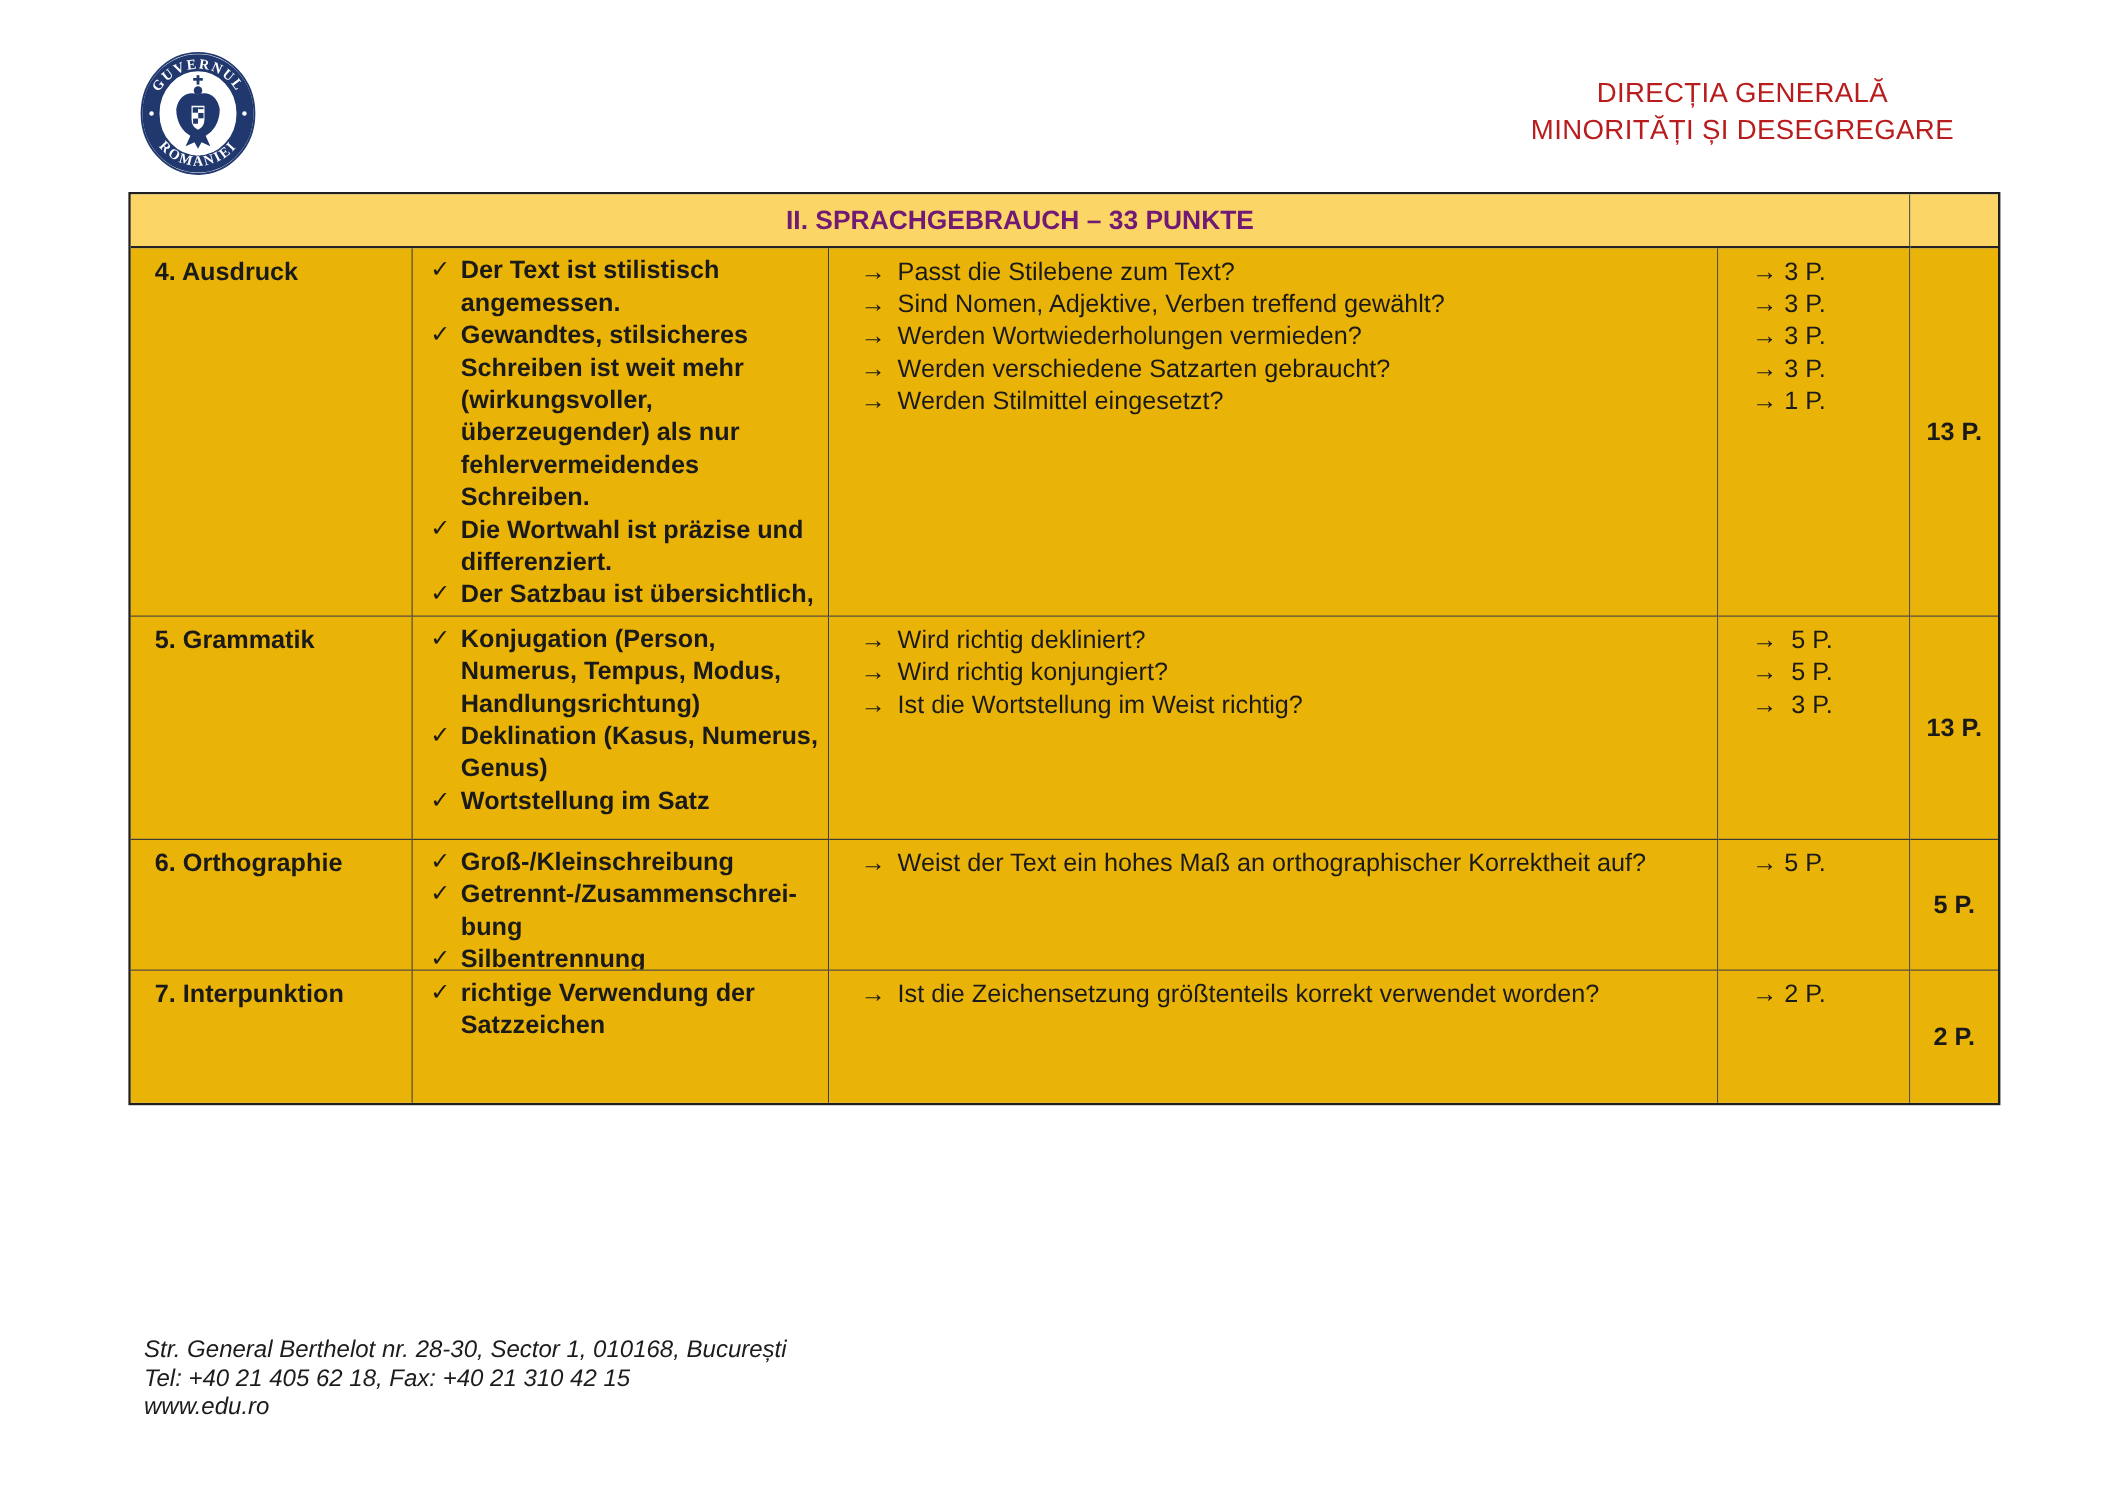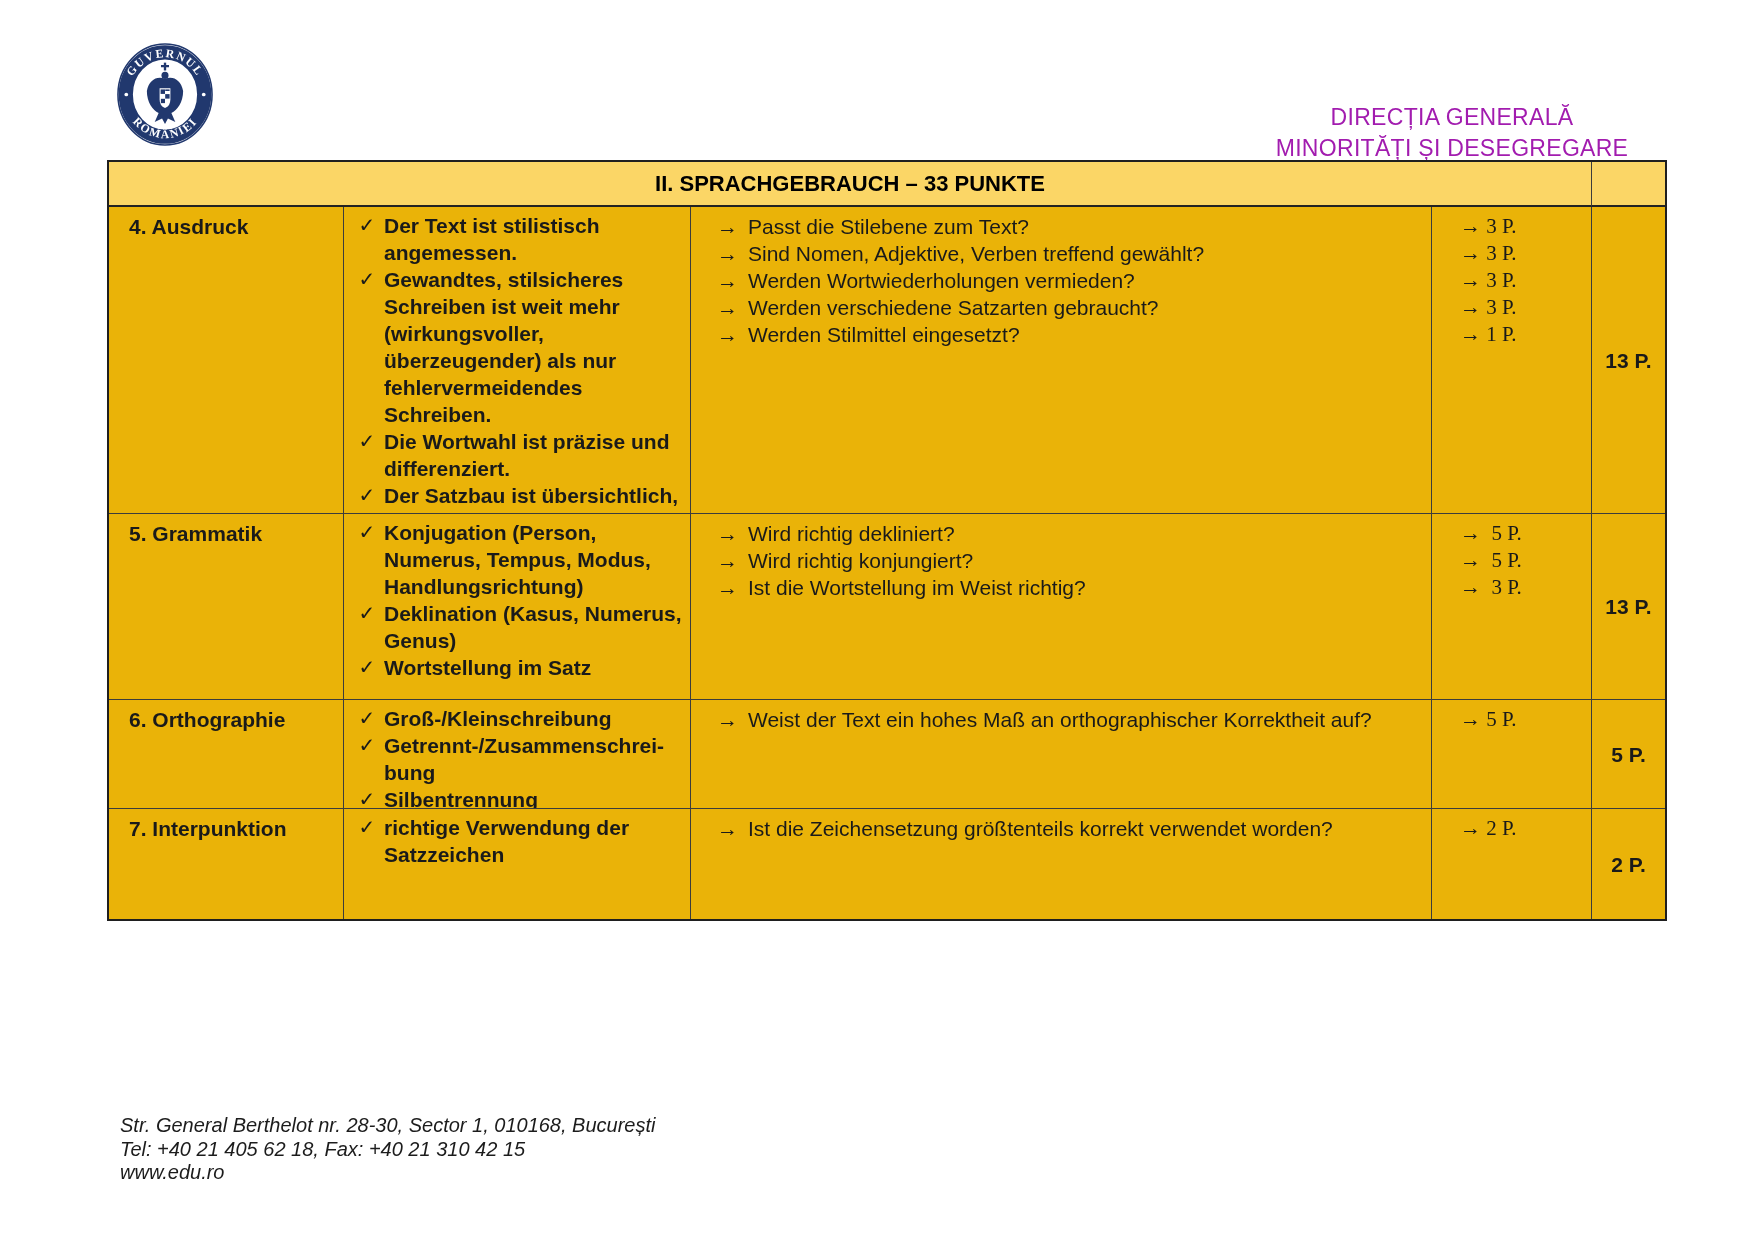--- a/index.html
+++ b/index.html
@@ -10,53 +10,53 @@
 
   
   .logo { position:absolute; left:116px; top:42px; width:98px; height:105px; }
   .ministry-name {
     position:absolute; left:241px; top:76px;
     font-family:"Liberation Serif", serif; font-variant:small-caps;
     font-size:29px; letter-spacing:2px; color:#8a8a8a; white-space:nowrap;
   }
   .direction-block {
     position:absolute; left:1232px; top:62px; width:440px; text-align:center;
-    color:#a21caf; font-size:23px; line-height:31px; letter-spacing:0.3px;margin-top:40px;
+    color:#b91c1c; font-size:23px; line-height:31px; letter-spacing:0.3px;
   }
 
   
   .rubric {
     position:absolute; left:107px; top:160px;
     display:grid;
     grid-template-columns:235px 347px 741px 160px 73px;
     grid-template-rows:45px 307px 186px 109px 110px;
     border:2px solid #1f1f1f;
     font-size:21px; line-height:27px;
   }
   .cell { box-sizing:border-box; border-right:1.5px solid #3c3c3c; border-bottom:1.5px solid #3c3c3c; overflow:hidden; background:#eab308; }
   .col-last { border-right:none; }
   .row-last { border-bottom:none; }
 
   .thead { background:#FBD666; border-bottom:2px solid #222222; }
   .title-cell { grid-column:1 / 5; display:flex; align-items:center; justify-content:center;
-                font-weight:bold; font-size:22px; color:#000000; }
+                font-weight:bold; font-size:22px; color:#701a75; }
 
   .cat  { font-weight:bold; padding:6px 8px 0 20px; }
 
   .crit { padding:5px 4px 0 6px; }
   .crit .item { display:flex; }
   .crit .glyph { flex:none; width:34px; text-align:center; font-size:20px; }
   .crit .txt { flex:1; white-space:pre-wrap; padding-right:2px;font-weight:bold; }
 
   .ques { padding:6px 6px 0 26px; }
   .ques .item { display:flex; }
   .ques .glyph { flex:none; margin-right:10px; }
   .ques .txt { white-space:pre-wrap; }
 
-  .pts { padding:6px 16px 0 28px; white-space:pre;font-family:Liberation Serif, serif; }
+  .pts { padding:6px 16px 0 28px; white-space:pre; }
 
   .tot { display:flex; align-items:center; justify-content:center; font-weight:bold; }
 
   
   .footer { position:absolute; left:120px; top:1114px; font-size:20px; line-height:23.5px; color:#1c1c1c;font-style:italic; }
 </style>
 </head>
 <body>
 
 <div class="page">

